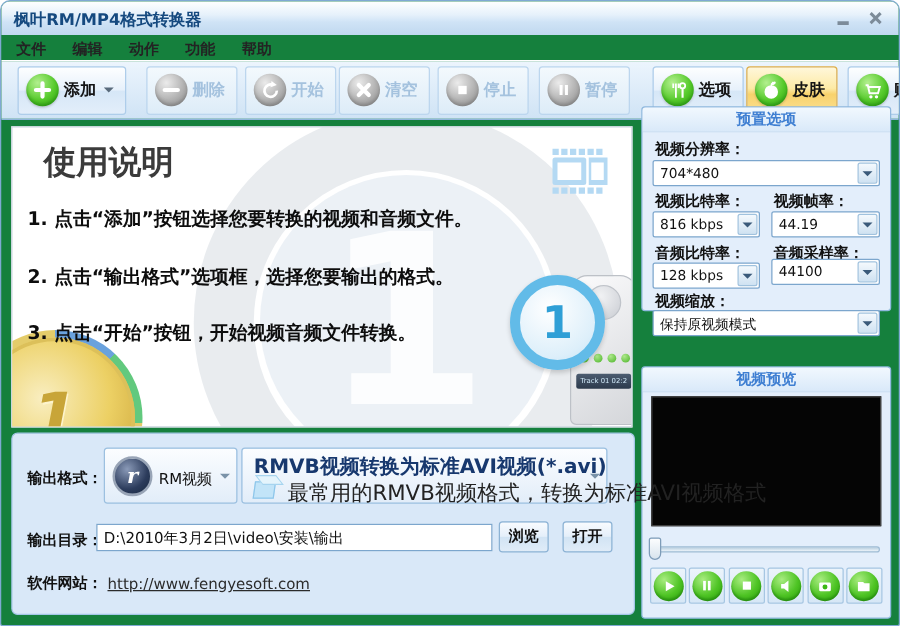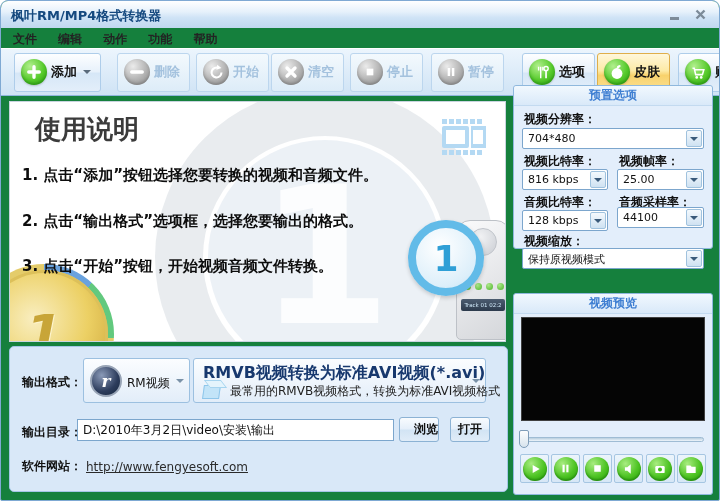--- a/index.html
+++ b/index.html
@@ -102,30 +102,30 @@
   .rm-combo{left:73px;top:11px;width:107px;height:45px;}
   .rmlogo{position:absolute;left:6px;top:6px;width:32px;height:32px;border-radius:50%;box-sizing:border-box;
           background:radial-gradient(circle at 35% 30%,#8a9ab8,#2c3c5c 60%,#16263c);border:2px solid #98a4b6;
           display:flex;align-items:center;justify-content:center;}
   .rmlogo span{color:#fff;font:italic bold 17px "DejaVu Serif","Liberation Serif",serif;}
   .rm-text{position:absolute;left:43px;top:16px;font-size:12px;color:#111;}
   .combo-arrow{position:absolute;right:5px;top:50%;margin-top:-2px;width:0;height:0;
                border-left:4px solid transparent;border-right:4px solid transparent;border-top:4px solid #7a92a8;}
   .profile-combo{left:183px;top:11px;width:293px;height:45px;}
   .profile-title{position:absolute;left:9px;top:4px;font-size:16px;font-weight:bold;color:#17386e;white-space:nowrap;}
-  .profile-desc{position:absolute;left:36px;top:24px;font-size:12px;color:#222;white-space:nowrap;}
+  .profile-desc{position:absolute;left:36px;top:24px;font-size:17px;color:#222;white-space:nowrap;}
   .boxicon{position:absolute;left:8px;top:20px;width:24px;height:19px;}
   .boxicon .bface{position:absolute;left:1px;top:6px;width:15px;height:12px;background:#c2e4f8;border:1px solid #8ec6ea;transform:skewX(-8deg);}
   .boxicon .btop{position:absolute;left:5px;top:1px;width:15px;height:6px;background:#e4f4fc;border:1px solid #a6d4ef;transform:skewX(38deg);}
   .dir-input{position:absolute;left:67px;top:72px;width:317px;height:22px;border:1px solid #7ca6cd;background:#fff;
              font-size:12px;padding:0 5px;box-sizing:border-box;color:#111;font-family:inherit;}
   .push-btn{position:absolute;top:70px;width:40px;height:25px;border:1px solid #8cb2d4;border-radius:3px;box-sizing:border-box;
             background:linear-gradient(#f8fbfe,#e5effa 48%,#d2e4f4 52%,#e0ecf8);
             font-size:12px;font-weight:bold;color:#111;text-align:center;line-height:23px;}
-  .browse{left:389px;text-align:right;} .open{left:440px;text-align:center;}
+  .browse{left:389px;} .open{left:440px;text-align:center;}
   .site-link{font-size:12px;color:#2b2b2b;text-decoration:underline;cursor:pointer;}
   .lab-format{left:12px;top:27px;} .lab-dir{left:12px;top:77px;} .lab-site{left:12px;top:111px;}
   .site-anchor{position:absolute;left:76px;top:109px;}
 </style>
 </head>
 <body>
 
 <div class="window">
 
   <div class="titlebar">
@@ -291,21 +291,21 @@
     </div>
     <span class="flabel" style="left:10px;top:67px;">视频比特率：</span>
     <span class="flabel" style="left:105px;top:67px;">视频帧率：</span>
     <div class="combo" style="left:8px;top:83px;width:86px;">
       <span class="ctext">816 kbps</span>
       <span class="cbtn">
           <i class="tri"></i>
         </span>
     </div>
     <div class="combo" style="left:103px;top:83px;width:87px;">
-      <span class="ctext">25.00</span>
+      <span class="ctext">44.19</span>
       <span class="cbtn">
           <i class="tri"></i>
         </span>
     </div>
     <span class="flabel" style="left:10px;top:108px;">音频比特率：</span>
     <span class="flabel" style="left:105px;top:108px;">音频采样率：</span>
     <div class="combo" style="left:8px;top:124px;width:86px;">
       <span class="ctext">128 kbps</span>
       <span class="cbtn">
           <i class="tri"></i>

